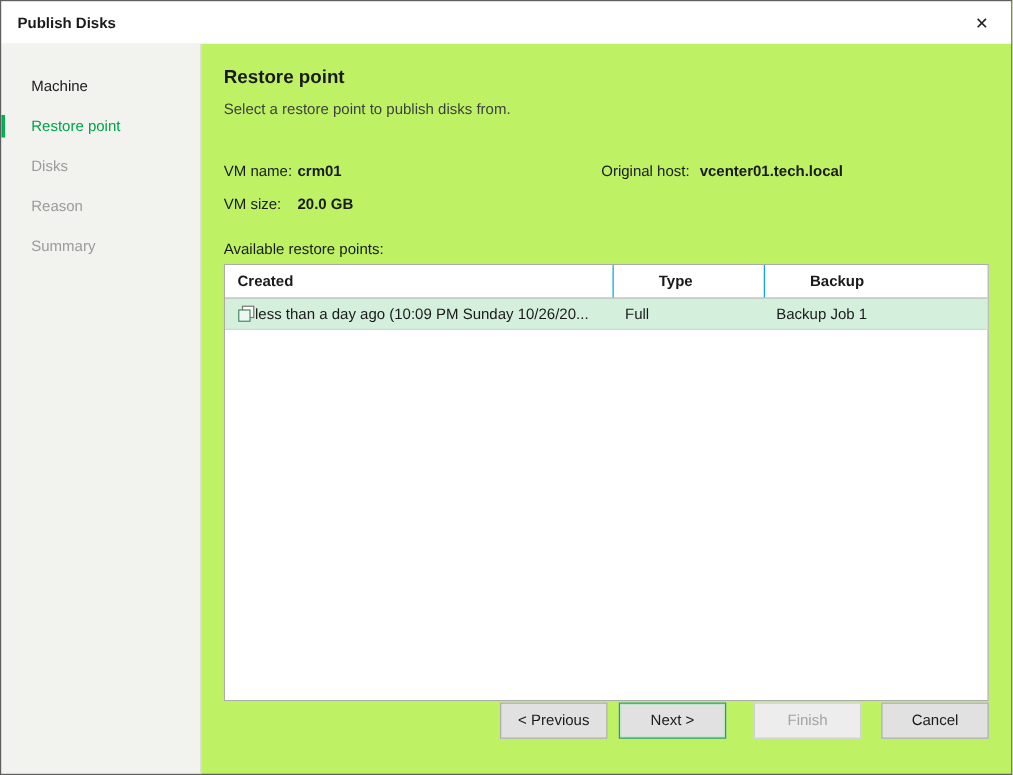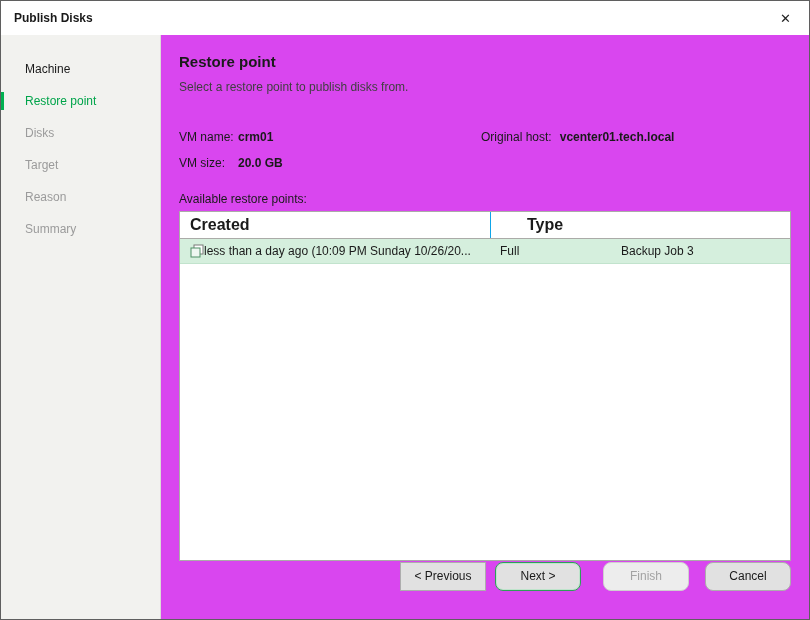--- a/index.html
+++ b/index.html
@@ -3,21 +3,21 @@
 <meta charset="utf-8">
 <style>
   * { box-sizing: border-box; margin: 0; padding: 0; }
   html, body { background: #ffffff; }
   body { font-family: "Liberation Sans", sans-serif; }
 
   .window {
     position: relative;
     width: 810px;
     height: 620px;
-    background: #d946ef;
+    background: #bef264;
     border: 1px solid #5f5f5f;
     display: flex;
     flex-direction: column;
     overflow: hidden;
   }
 
   
   .titlebar {
     height: 34px;
     flex: 0 0 34px;
@@ -126,21 +126,21 @@
   }
   .rp-header {
     display: grid;
     grid-template-columns: 310px 121px 1fr;
     border-bottom: 1px solid #ababa8;
     height: 27px;
     align-items: center;
     background: #ffffff;
   }
   .rp-header .col {
-    font-size: 16px;
+    font-size: 12px;
     font-weight: bold;
     color: #1a1a1a;
     padding-left: 10px;
     height: 100%;
     display: flex;
     align-items: center;
   }
   .rp-header .col + .col { border-left: 1px solid #0ea5e9; padding-left: 36px; }
 
   .rp-row {
@@ -174,21 +174,21 @@
   .btn {
     min-width: 86px;
     height: 29px;
     font-family: "Liberation Sans", sans-serif;
     font-size: 12px;
     color: #1a1a1a;
     background: #e1e1e1;
     border: 1px solid #adadad;
     cursor: pointer;
   }
-  .btn + .btn { margin-left: 9px; border-radius: 8px; }
+  .btn + .btn { margin-left: 9px; }
   .btn.default {
     border: 1px solid #2f9e5a;
     box-shadow: inset 0 0 0 1px #bfe4cc;
   }
   .btn.disabled {
     color: #a3a3a3;
     background: #ededed;
     border-color: #cfcfcf;
     cursor: default;
   }
@@ -211,23 +211,20 @@
       <div class="sidebar-item done">
         <span>Machine</span>
       </div>
       <div class="sidebar-item active">
         <span>Restore point</span>
       </div>
       <div class="sidebar-item">
         <span>Disks</span>
       </div>
       <div class="sidebar-item">
-        <span>Target</span>
-      </div>
-      <div class="sidebar-item">
         <span>Reason</span>
       </div>
       <div class="sidebar-item">
         <span>Summary</span>
       </div>
     </div>
 
     <div class="content">
       <div class="page-title">Restore point</div>
       <div class="page-subtitle">Select a restore point to publish disks from.</div>
@@ -250,33 +247,34 @@
           </div>
         </div>
       </div>
 
       <div class="table-label">Available restore points:</div>
 
       <div class="rp-table">
         <div class="rp-header">
           <div class="col">Created</div>
           <div class="col">Type</div>
+          <div class="col">Backup</div>
         </div>
         <div class="rp-row">
           <div class="cell">
             <span class="rp-icon">
               <svg width="14" height="14" viewBox="0 0 14 14">
                 <rect x="4" y="1" width="9" height="9" fill="#ffffff" stroke="#7a7a78" stroke-width="1"></rect>
                 <rect x="1" y="4" width="9" height="9" fill="#eef7f1" stroke="#4f8f66" stroke-width="1"></rect>
               </svg>
             </span>
             <span>less than a day ago (10:09 PM Sunday 10/26/20...</span>
           </div>
           <div class="cell">Full</div>
-          <div class="cell">Backup Job 3</div>
+          <div class="cell">Backup Job 1</div>
         </div>
       </div>
 
       <div class="footer" style="padding-right:0;">
         <button class="btn">&lt; Previous</button>
         <button class="btn default">Next &gt;</button>
         <button class="btn disabled finish" disabled="">Finish</button>
         <button class="btn cancel">Cancel</button>
       </div>
     </div>

